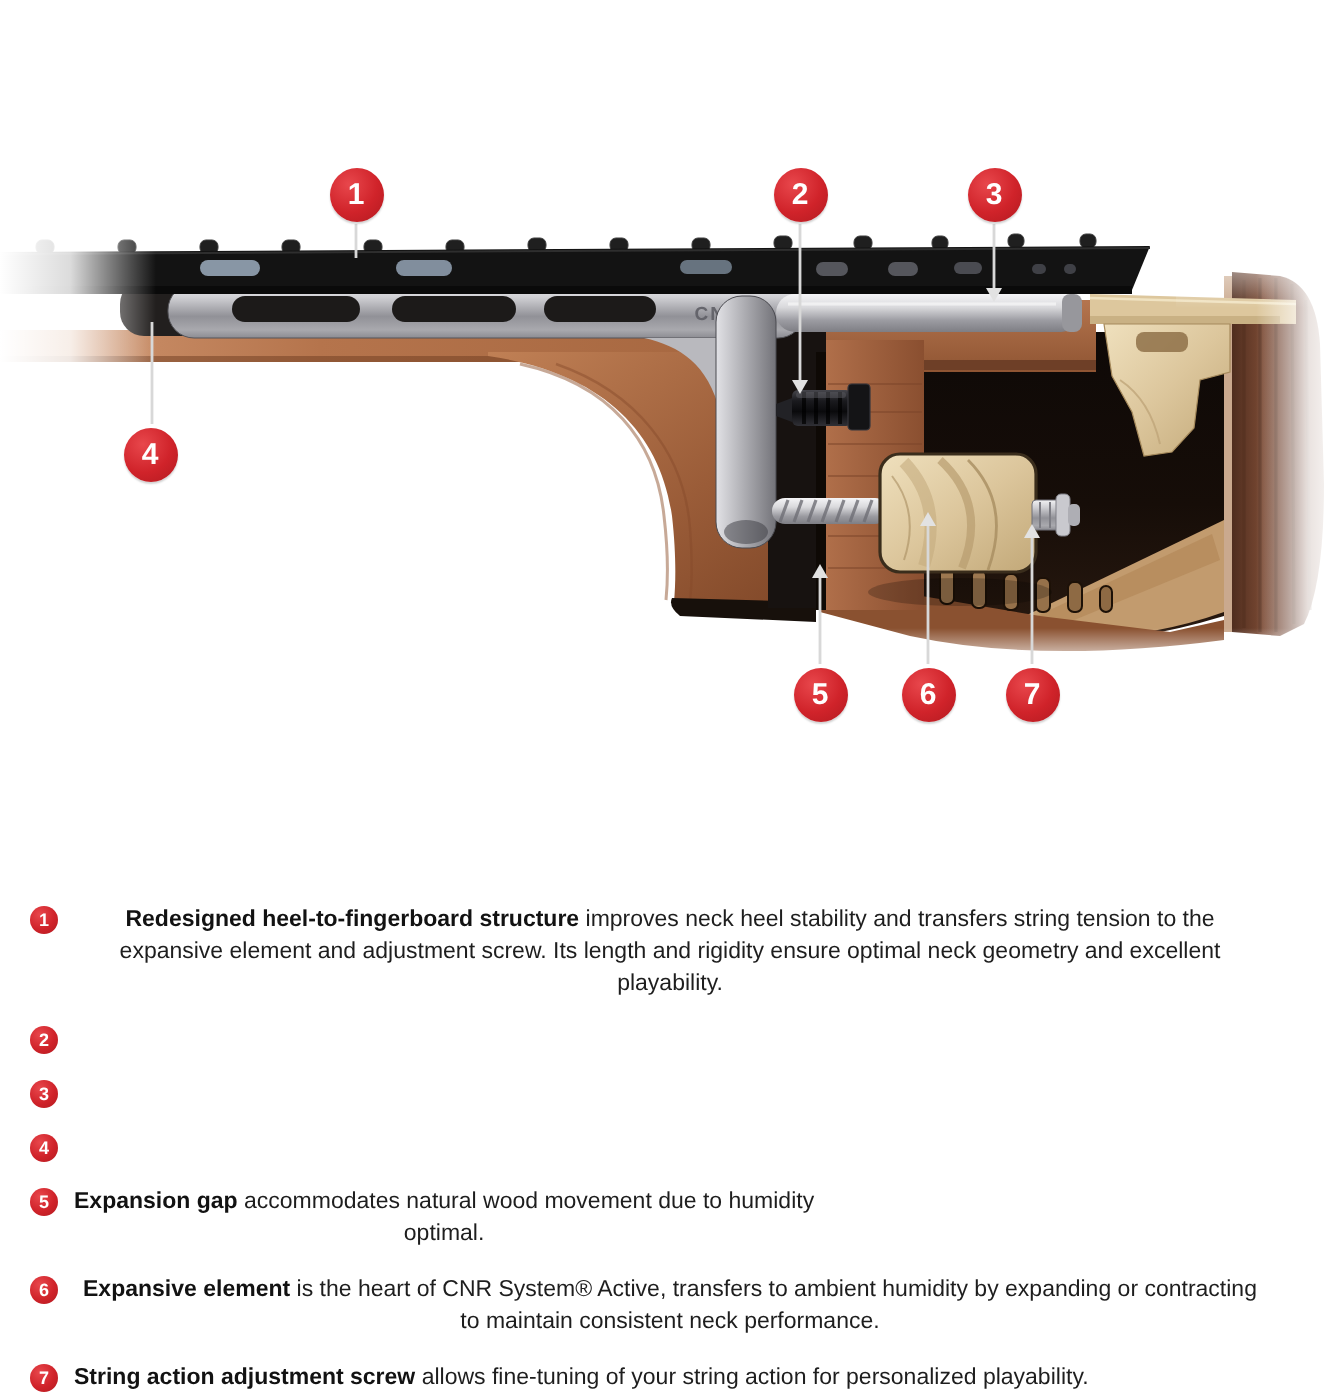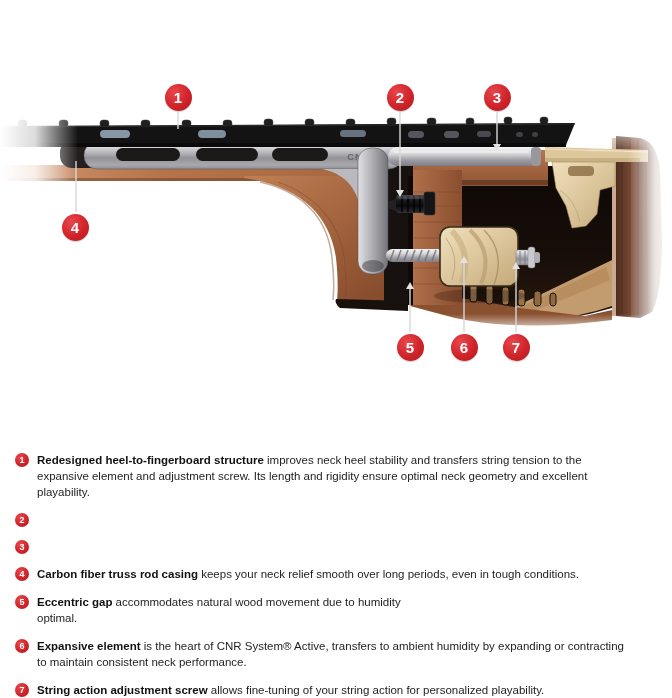--- a/index.html
+++ b/index.html
@@ -13,21 +13,21 @@
       display:flex;align-items:center;justify-content:center;
       color:#fff;font-weight:bold;font-size:15px;line-height:1;
       box-shadow:0 1px 1px rgba(0,0,0,.18);}
   
   .legend{position:absolute;left:15px;top:452px;width:618px;}
   .li{display:flex;gap:8px;margin-bottom:12px;}
   .bullet{flex:0 0 auto;width:14px;height:14px;margin-top:1px;border-radius:50%;
       background:radial-gradient(circle at 35% 30%, #e8474c 0%, #d0232a 55%, #b21a20 100%);
       color:#fff;font-weight:bold;font-size:9px;line-height:1;
       display:flex;align-items:center;justify-content:center;}
-  .txt{font-size:11.5px;line-height:16px;color:#1e1e1e;}
+  .txt{font-size:11.5px;line-height:16px;color:#1e1e1e;text-align:center;}
   .txt b{color:#121212;}
   .cont{display:block;}
 </style>
 </head>
 <body>
 
 <div class="page">
 
   <div class="figure">
     <svg width="672" height="430" viewBox="0 0 672 430">
@@ -321,25 +321,24 @@
       <div class="txt"><b>Redesigned heel-to-fingerboard structure</b><span> improves neck heel stability and transfers string tension to the expansive element and adjustment screw. Its length and rigidity ensure optimal neck geometry and excellent playability.</span><span class="cont"></span></div>
     </div>
     <div class="li">
       <div class="bullet">2</div>
     </div>
     <div class="li">
       <div class="bullet">3</div>
     </div>
     <div class="li">
       <div class="bullet">4</div>
-      <div class="txt"><b>Carbon fiber truss rod casing</b><span> keeps your neck relief smooth over long periods, even in tough conditions.</span><span class="cont"></span></div>
     </div>
     <div class="li">
       <div class="bullet">5</div>
-      <div class="txt"><b>Eccentric gap</b><span> accommodates natural wood movement due to humidity</span><span class="cont">optimal.</span></div>
+      <div class="txt"><b>Expansion gap</b><span> accommodates natural wood movement due to humidity</span><span class="cont">optimal.</span></div>
     </div>
     <div class="li">
       <div class="bullet">6</div>
       <div class="txt"><b>Expansive element</b><span> is the heart of CNR System® Active, transfers to ambient humidity by expanding or contracting to maintain consistent neck performance.</span><span class="cont"></span></div>
     </div>
     <div class="li">
       <div class="bullet">7</div>
       <div class="txt"><b>String action adjustment screw</b><span> allows fine-tuning of your string action for personalized playability.</span><span class="cont"></span></div>
     </div>
   </div>

